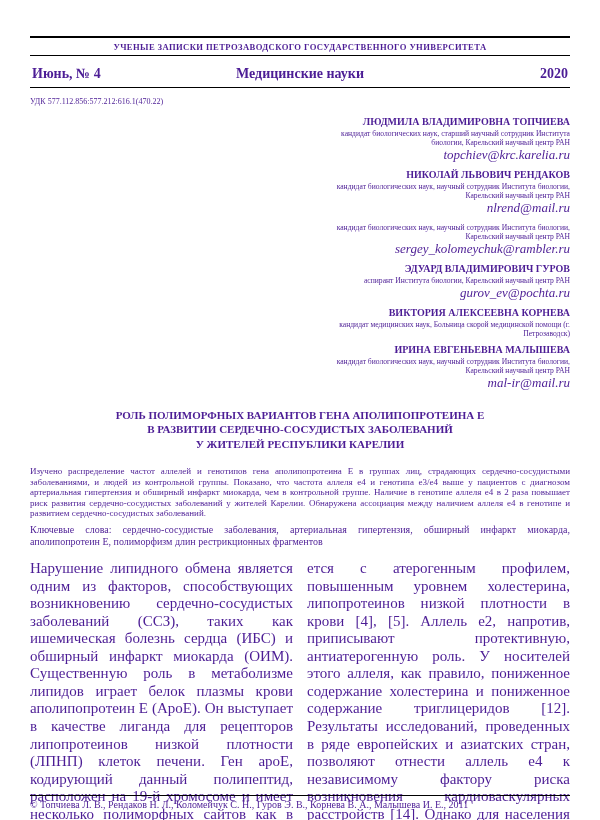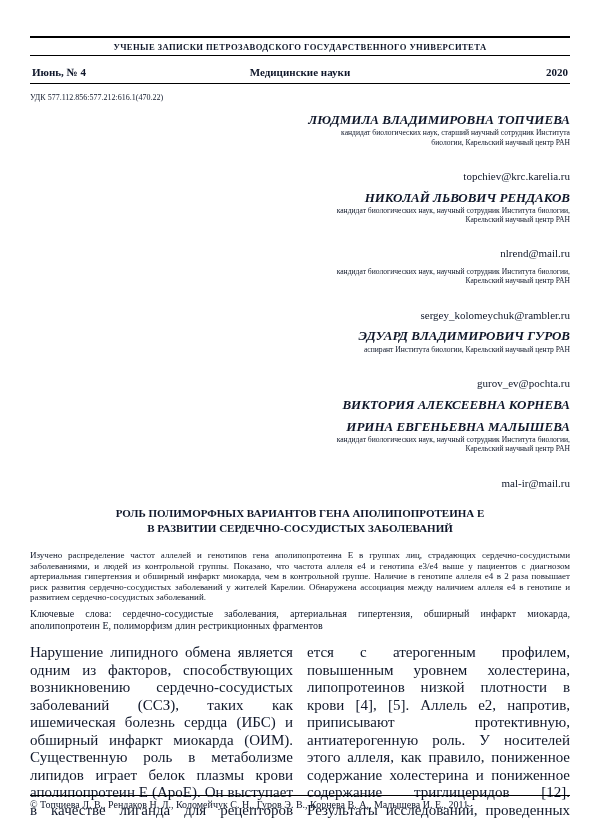--- a/index.html
+++ b/index.html
@@ -1,42 +1,42 @@
 <!DOCTYPE html>
 <html><head>
 <meta charset="utf-8">
 <style>
   html, body { margin: 0; padding: 0; background: #888; }
   .page {
     width: 600px; height: 820px; margin: 0 auto; background: #ffffff;
     box-sizing: border-box; padding: 36px 30px 12px 30px; overflow: hidden;
-    position: relative; color: #0f172a;
+    position: relative; color: #4c1d95;
     font-family: "Liberation Serif", "DejaVu Serif", serif;
   }
   .rule-thick { border-top: 2.5px solid #000; height: 0; }
   .rule-thin  { border-top: 1px solid #000; height: 0; }
   .masthead-title {
     text-align: center; font-weight: bold; font-size: 8.6px;
     letter-spacing: 0.4px; padding: 4px 0 3px 0;
   }
   .issue-row {
     display: flex; margin-top: 10px; padding: 0 2px 5px 2px;
-    font-weight: bold; font-size: 11px;
+    font-weight: bold; font-size: 14px;
   }
   .issue-row .l { flex: 1; text-align: left; }
   .issue-row .c { flex: 1; text-align: center; }
   .issue-row .r { flex: 1; text-align: right; }
   .udc { font-size: 8px; margin-top: 9px; }
   .authors { margin-top: 10px; text-align: right; }
   .author { margin-bottom: 6px; }
-  .author-name { font-weight: bold; font-size: 13px; line-height: 1.25; font-style: italic; }
+  .author-name { font-weight: bold; font-size: 10px; line-height: 1.25; }
   .author-affil {
     font-size: 7.6px; line-height: 1.22; max-width: 255px; margin-left: auto;
   }
-  .author-email { font-size: 11px; line-height: 1.25; margin-top: 23px; }
+  .author-email { font-size: 13px; font-style: italic; line-height: 1.25; }
   .article-title {
     margin: 16px 0 12px 0; text-align: center; font-weight: bold;
     font-size: 11px; line-height: 1.35;
   }
   .abstract {
     margin: 14px 0 0 0; font-size: 9px; line-height: 1.18; text-align: justify;
   }
   .keywords {
     margin: 5px 0 0 0; font-size: 10px; line-height: 1.2; text-align: justify;
   }
@@ -89,32 +89,34 @@
     </div>
 
     <div class="author">
       <div class="author-name">ЭДУАРД ВЛАДИМИРОВИЧ ГУРОВ</div>
       <div class="author-affil">аспирант Института биологии, Карельский научный центр РАН</div>
       <div class="author-email">gurov_ev@pochta.ru</div>
     </div>
 
     <div class="author">
       <div class="author-name">ВИКТОРИЯ АЛЕКСЕЕВНА КОРНЕВА</div>
+      <div class="author-affil">кандидат медицинских наук, Больница скорой медицинской помощи (г. Петрозаводск)</div>
     </div>
 
     <div class="author">
       <div class="author-name">ИРИНА ЕВГЕНЬЕВНА МАЛЫШЕВА</div>
       <div class="author-affil">кандидат биологических наук, научный сотрудник Института биологии, Карельский научный центр РАН</div>
       <div class="author-email">mal-ir@mail.ru</div>
     </div>
   </div>
 
   <h1 class="article-title">
       <div>РОЛЬ ПОЛИМОРФНЫХ ВАРИАНТОВ ГЕНА АПОЛИПОПРОТЕИНА Е</div>
       <div>В РАЗВИТИИ СЕРДЕЧНО-СОСУДИСТЫХ ЗАБОЛЕВАНИЙ</div>
+      <div>У ЖИТЕЛЕЙ РЕСПУБЛИКИ КАРЕЛИИ</div>
     </h1>
 
   <p class="abstract">Изучено распределение частот аллелей и генотипов гена аполипопротеина Е в группах лиц, страдающих сердечно-сосудистыми заболеваниями, и людей из контрольной группы. Показано, что частота аллеля е4 и генотипа е3/е4 выше у пациентов с диагнозом артериальная гипертензия и обширный инфаркт миокарда, чем в контрольной группе. Наличие в генотипе аллеля е4 в 2 раза повышает риск развития сердечно-сосудистых заболеваний у жителей Карелии. Обнаружена ассоциация между наличием аллеля е4 в генотипе и развитием сердечно-сосудистых заболеваний.</p>
 
   <p class="keywords">Ключевые слова: сердечно-сосудистые заболевания, артериальная гипертензия, обширный инфаркт миокарда, аполипопротеин Е, полиморфизм длин рестрикционных фрагментов</p>
 
   <div class="columns">
     <div class="col">Нарушение липидного обмена является одним из факторов, способствующих возникновению сердечно-сосудистых заболеваний (ССЗ), таких как ишемическая болезнь сердца (ИБС) и обширный инфаркт миокарда (ОИМ). Существенную роль в метаболизме липидов играет белок плазмы крови аполипопротеин Е (АроЕ). Он выступает в качестве лиганда для рецепторов липопротеинов низкой плотности (ЛПНП) клеток печени. Ген ароЕ, кодирующий данный полипептид, расположен на 19-й хромосоме и имеет несколько полиморфных сайтов как в промоторной части, так и в экзонах. Самый изученный из них – полиморфизм в позициях 3937С/Т и 4075С/Т. Замена нуклеотидов приводит к замене аминокислот в положениях 112 и 158 аминокислотной последовательности белка, что, в свою очередь, способствует изменению сродства АроЕ к рецепторам. Последнее обстоятельство влияет на уровень холестерина и других показателей липидного обмена в плазме крови. Так, показано, что наличие в генотипе аллеля е4 ассоцииру-</div>
     <div class="col">ется с атерогенным профилем, повышенным уровнем холестерина, липопротеинов низкой плотности в крови [4], [5]. Аллель е2, напротив, приписывают протективную, антиатерогенную роль. У носителей этого аллеля, как правило, пониженное содержание холестерина и пониженное содержание триглицеридов [12]. Результаты исследований, проведенных в ряде европейских и азиатских стран, позволяют отнести аллель е4 к независимому фактору риска возникновения кардиоваскулярных расстройств [14]. Однако для населения некоторых стран, например Финляндии, взаимосвязи между наличием в генотипе аллеля е4 и развитием сердечно-сосудистых заболеваний обнаружено не было [5], [9]. Таким образом, связь полиморфизма гена ароЕ с развитием ССЗ у разных групп населения спорна, что указывает на важность изучения этой проблемы в разных этнических группах и у жителей регионов с различными климато-географическими факторами. Необходимо отметить, что у населения Карелии, проживающего в</div>
   </div>

